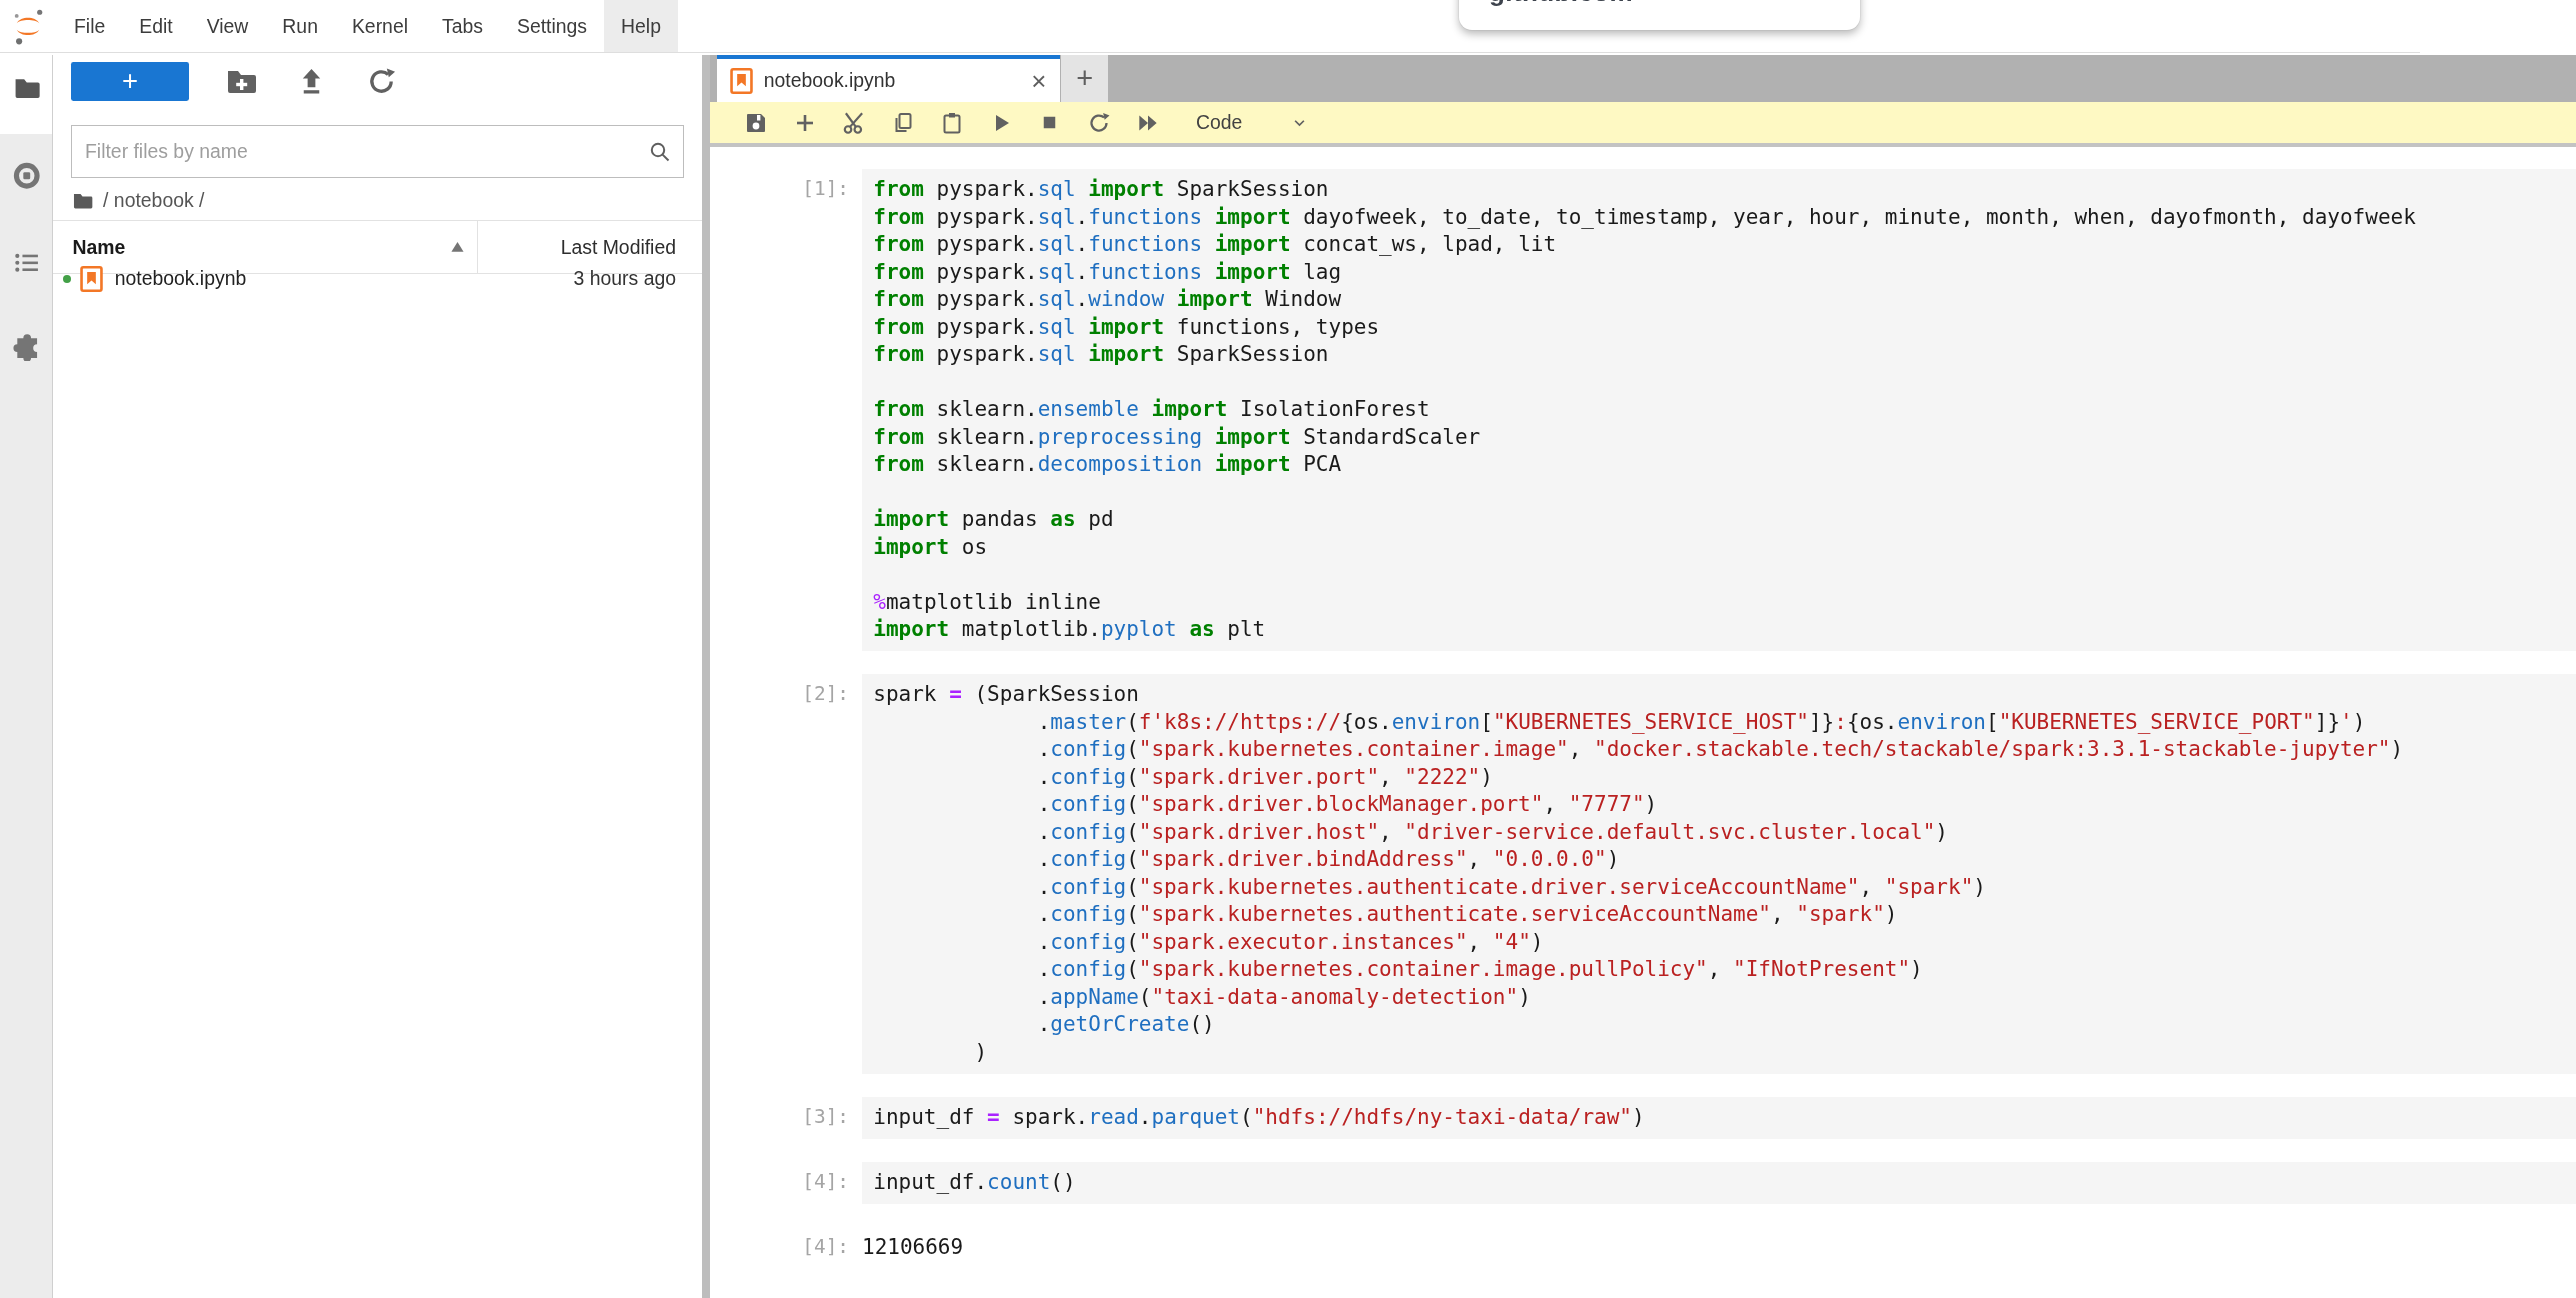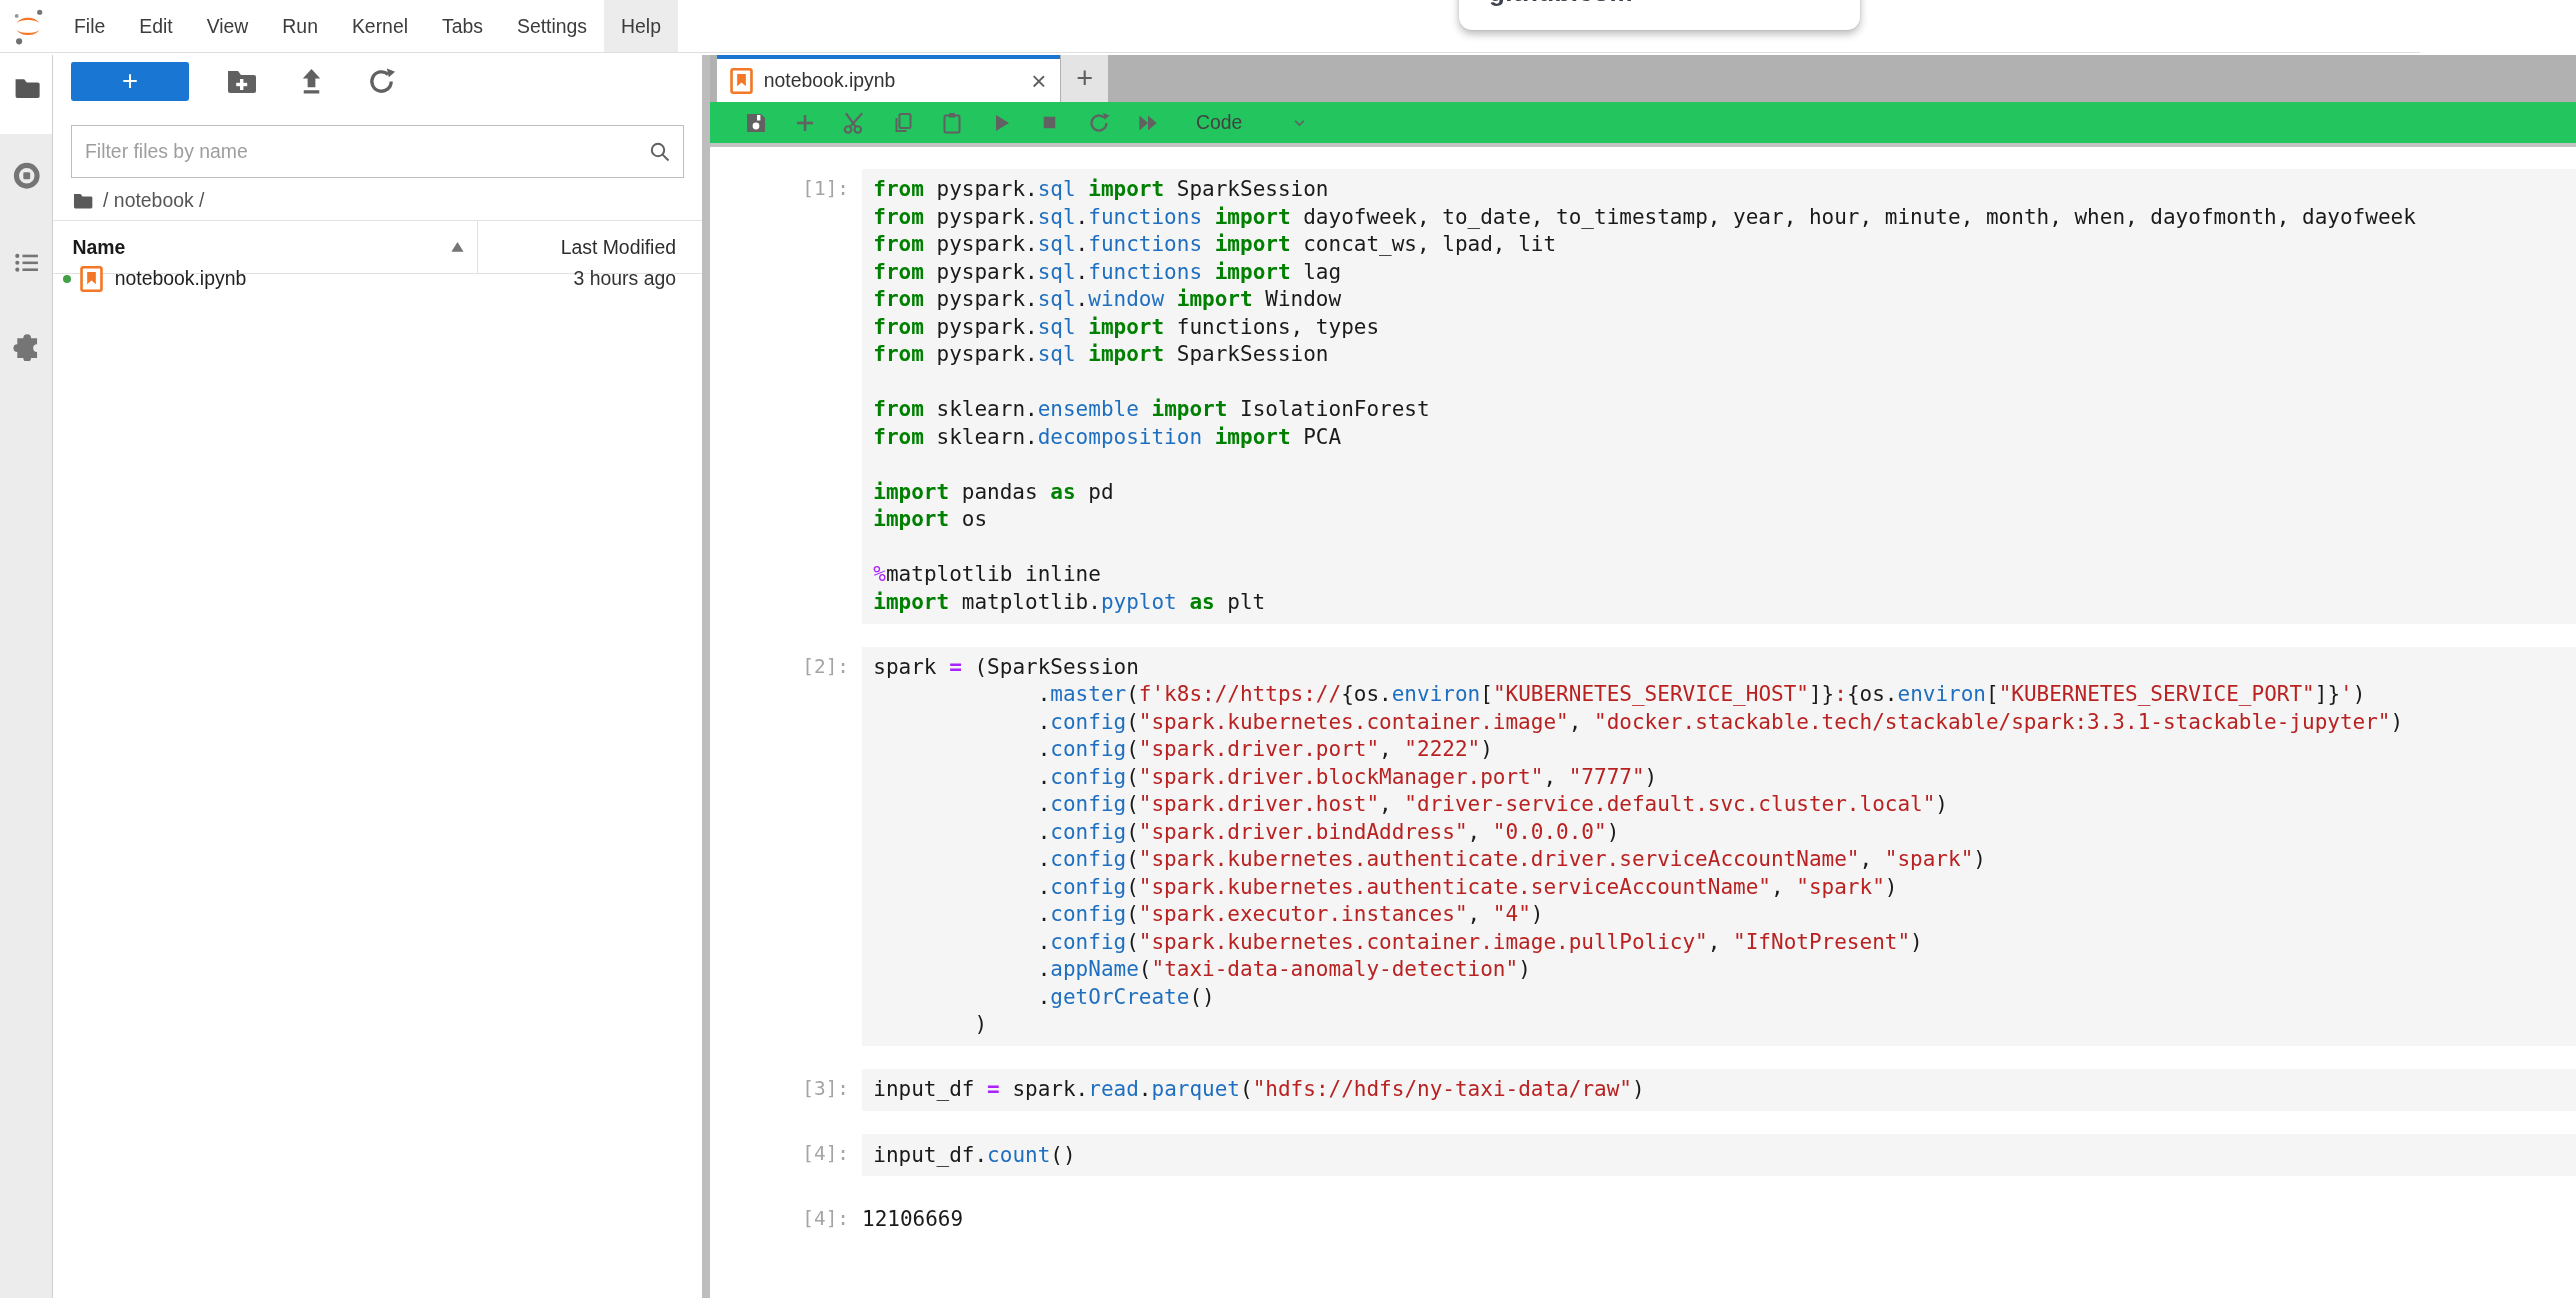--- a/index.html
+++ b/index.html
@@ -64,21 +64,21 @@
   
   .notebook { flex:1; min-width:0; display:flex; flex-direction:column; background:#fff; }
   .tabbar { height:47px; background:#b1b1b1; display:flex; align-items:stretch; flex:0 0 auto; }
   .tab { margin-left:6.5px; width:343px; background:#fff; border-top:4.9px solid #1976d2;
          display:flex; align-items:center; padding:0 13px; }
   .tab-title { font-size:19.4px; color:#333; margin-left:11.3px; }
   .tab-close { margin-left:auto; font-size:26px; color:#5f5f5f; line-height:1; }
   .newtab { width:47px; margin-left:1.6px; background:#e4e4e4; display:flex; align-items:center;
             justify-content:center; font-size:29px; color:#5f5f5f; }
 
-  .nb-toolbar { height:45px; background:#22c55e; border-bottom:4px solid #c3c3c3; display:flex;
+  .nb-toolbar { height:45px; background:#fef9c3; border-bottom:4px solid #c3c3c3; display:flex;
                 align-items:center; padding-left:21px; flex:0 0 auto; }
   .tb-btn { width:49px; height:36px; display:flex; align-items:center; justify-content:center; }
   .celltype { margin-left:24px; font-size:19.4px; color:#424242; }
   .tb-chevron { margin-left:47px; display:flex; align-items:center; }
 
   .nb-content { flex:1; overflow:hidden; padding-top:22px; }
   .cell-row { display:flex; margin-bottom:23px; }
   .prompt { flex:0 0 152px; text-align:right; padding-right:13px; padding-top:8px;
             font-family:"DejaVu Sans Mono", monospace; font-size:19.4px; color:#a5a5a5; }
   .code-area { flex:1; background:#f5f5f5; padding:7.3px 11.3px; }
@@ -297,20 +297,21 @@
           <div class="code-area">
             <div class="cl"><span class="tok-k">from</span><span class="tok-t"> pyspark.</span><span class="tok-p">sql</span><span class="tok-t"> </span><span class="tok-k">import</span><span class="tok-t"> SparkSession</span></div>
             <div class="cl"><span class="tok-k">from</span><span class="tok-t"> pyspark.</span><span class="tok-p">sql</span><span class="tok-t">.</span><span class="tok-p">functions</span><span class="tok-t"> </span><span class="tok-k">import</span><span class="tok-t"> dayofweek, to_date, to_timestamp, year, hour, minute, month, when, dayofmonth, dayofweek</span></div>
             <div class="cl"><span class="tok-k">from</span><span class="tok-t"> pyspark.</span><span class="tok-p">sql</span><span class="tok-t">.</span><span class="tok-p">functions</span><span class="tok-t"> </span><span class="tok-k">import</span><span class="tok-t"> concat_ws, lpad, lit</span></div>
             <div class="cl"><span class="tok-k">from</span><span class="tok-t"> pyspark.</span><span class="tok-p">sql</span><span class="tok-t">.</span><span class="tok-p">functions</span><span class="tok-t"> </span><span class="tok-k">import</span><span class="tok-t"> lag</span></div>
             <div class="cl"><span class="tok-k">from</span><span class="tok-t"> pyspark.</span><span class="tok-p">sql</span><span class="tok-t">.</span><span class="tok-p">window</span><span class="tok-t"> </span><span class="tok-k">import</span><span class="tok-t"> Window</span></div>
             <div class="cl"><span class="tok-k">from</span><span class="tok-t"> pyspark.</span><span class="tok-p">sql</span><span class="tok-t"> </span><span class="tok-k">import</span><span class="tok-t"> functions, types</span></div>
             <div class="cl"><span class="tok-k">from</span><span class="tok-t"> pyspark.</span><span class="tok-p">sql</span><span class="tok-t"> </span><span class="tok-k">import</span><span class="tok-t"> SparkSession</span></div>
             <div class="cl">&nbsp;</div>
             <div class="cl"><span class="tok-k">from</span><span class="tok-t"> sklearn.</span><span class="tok-p">ensemble</span><span class="tok-t"> </span><span class="tok-k">import</span><span class="tok-t"> IsolationForest</span></div>
+            <div class="cl"><span class="tok-k">from</span><span class="tok-t"> sklearn.</span><span class="tok-p">preprocessing</span><span class="tok-t"> </span><span class="tok-k">import</span><span class="tok-t"> StandardScaler</span></div>
             <div class="cl"><span class="tok-k">from</span><span class="tok-t"> sklearn.</span><span class="tok-p">decomposition</span><span class="tok-t"> </span><span class="tok-k">import</span><span class="tok-t"> PCA</span></div>
             <div class="cl">&nbsp;</div>
             <div class="cl"><span class="tok-k">import</span><span class="tok-t"> pandas </span><span class="tok-k">as</span><span class="tok-t"> pd</span></div>
             <div class="cl"><span class="tok-k">import</span><span class="tok-t"> os</span></div>
             <div class="cl">&nbsp;</div>
             <div class="cl"><span class="tok-m">%</span><span class="tok-t">matplotlib inline</span></div>
             <div class="cl"><span class="tok-k">import</span><span class="tok-t"> matplotlib.</span><span class="tok-p">pyplot</span><span class="tok-t"> </span><span class="tok-k">as</span><span class="tok-t"> plt</span></div>
           </div>
         </div>
         <div class="cell-row">

